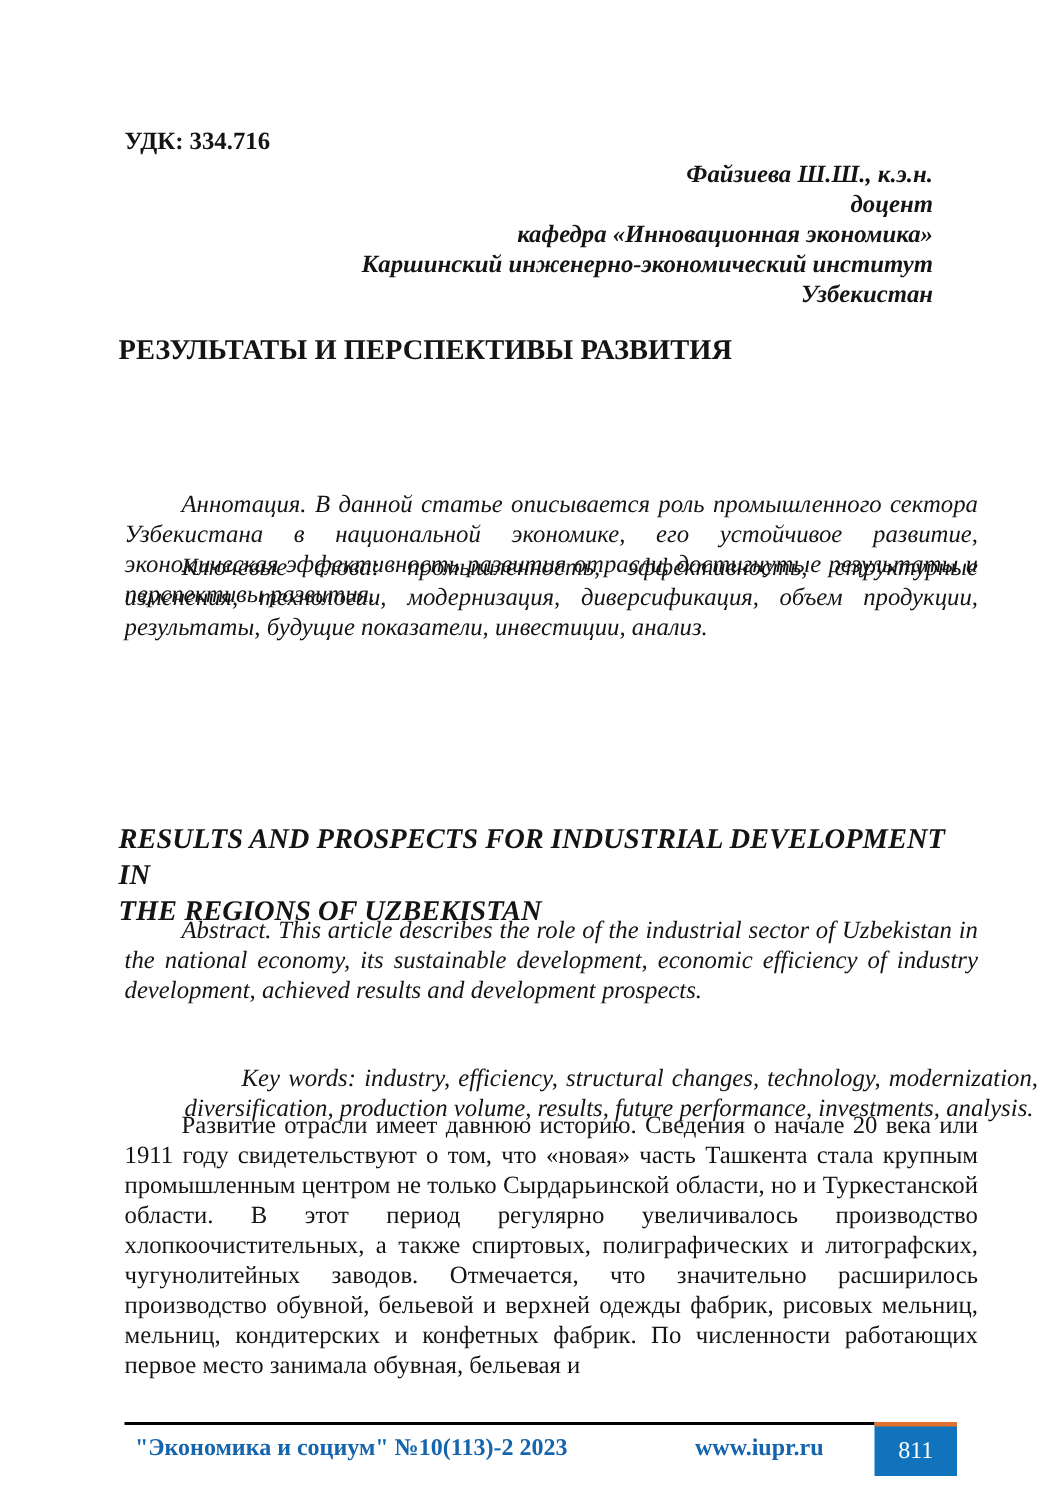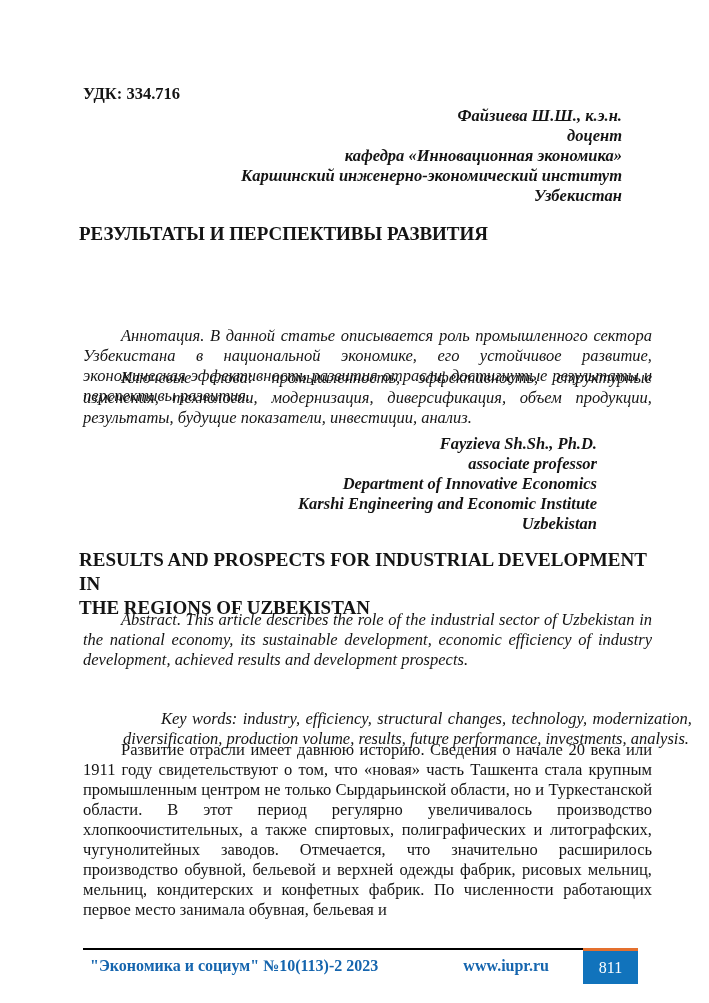--- a/index.html
+++ b/index.html
@@ -23,21 +23,21 @@
     font-size: 16.5px; line-height: 20px; margin-left: 24px;
   }
   .author.ru { top: 106px; right: 87px; }
   .author.en { top: 434px; right: 112px; }
   .title {
     position: absolute; left: 79px; width: 569px;
     font-weight: bold;
     font-size: 19px; line-height: 24px;
   }
   .title.ru { top: 222px; }
-  .title.en { top: 548px; }
+  .title.en { top: 548px; font-style: italic; }
   .para {
     position: absolute; left: 83px; width: 569px;
     text-align: justify; font-size: 16.5px; line-height: 20px;
     text-indent: 38px;
   }
   .italic { font-style: italic; }
   .abstract.ru { top: 283px; margin-top: 43px; }
   .keywords.ru { top: 368px; }
   .abstract.en { top: 610px; }
   .keywords.en { top: 709px; margin-left: 40px; }
@@ -82,27 +82,20 @@
     <div>Узбекистан</div>
   </div>
 
   <div class="title ru">
     <div>РЕЗУЛЬТАТЫ И ПЕРСПЕКТИВЫ РАЗВИТИЯ</div>
   </div>
 
   <p class="para italic abstract ru">Аннотация. В данной статье описывается роль промышленного сектора Узбекистана в национальной экономике, его устойчивое развитие, экономическая эффективность развития отрасли, достигнутые результаты и перспективы развития.</p>
   <p class="para italic keywords ru">Ключевые слова: промышленность, эффективность, структурные изменения, технологии, модернизация, диверсификация, объем продукции, результаты, будущие показатели, инвестиции, анализ.</p>
 
-  <div class="author en">
-    <div>Fayzieva Sh.Sh., Ph.D.</div>
-    <div>associate professor</div>
-    <div>Department of Innovative Economics</div>
-    <div>Karshi Engineering and Economic Institute</div>
-    <div>Uzbekistan</div>
-  </div>
 
   <div class="title en">
     <div>RESULTS AND PROSPECTS FOR INDUSTRIAL DEVELOPMENT IN</div>
     <div>THE REGIONS OF UZBEKISTAN</div>
   </div>
 
   <p class="para italic abstract en">Abstract. This article describes the role of the industrial sector of Uzbekistan in the national economy, its sustainable development, economic efficiency of industry development, achieved results and development prospects.</p>
   <p class="para italic keywords en">Key words: industry, efficiency, structural changes, technology, modernization, diversification, production volume, results, future performance, investments, analysis.</p>
 
   <p class="para body-text">Развитие отрасли имеет давнюю историю. Сведения о начале 20 века или 1911 году свидетельствуют о том, что «новая» часть Ташкента стала крупным промышленным центром не только Сырдарьинской области, но и Туркестанской области. В этот период регулярно увеличивалось производство хлопкоочистительных, а также спиртовых, полиграфических и литографских, чугунолитейных заводов. Отмечается, что значительно расширилось производство обувной, бельевой и верхней одежды фабрик, рисовых мельниц, мельниц, кондитерских и конфетных фабрик. По численности работающих первое место занимала обувная, бельевая и</p>

